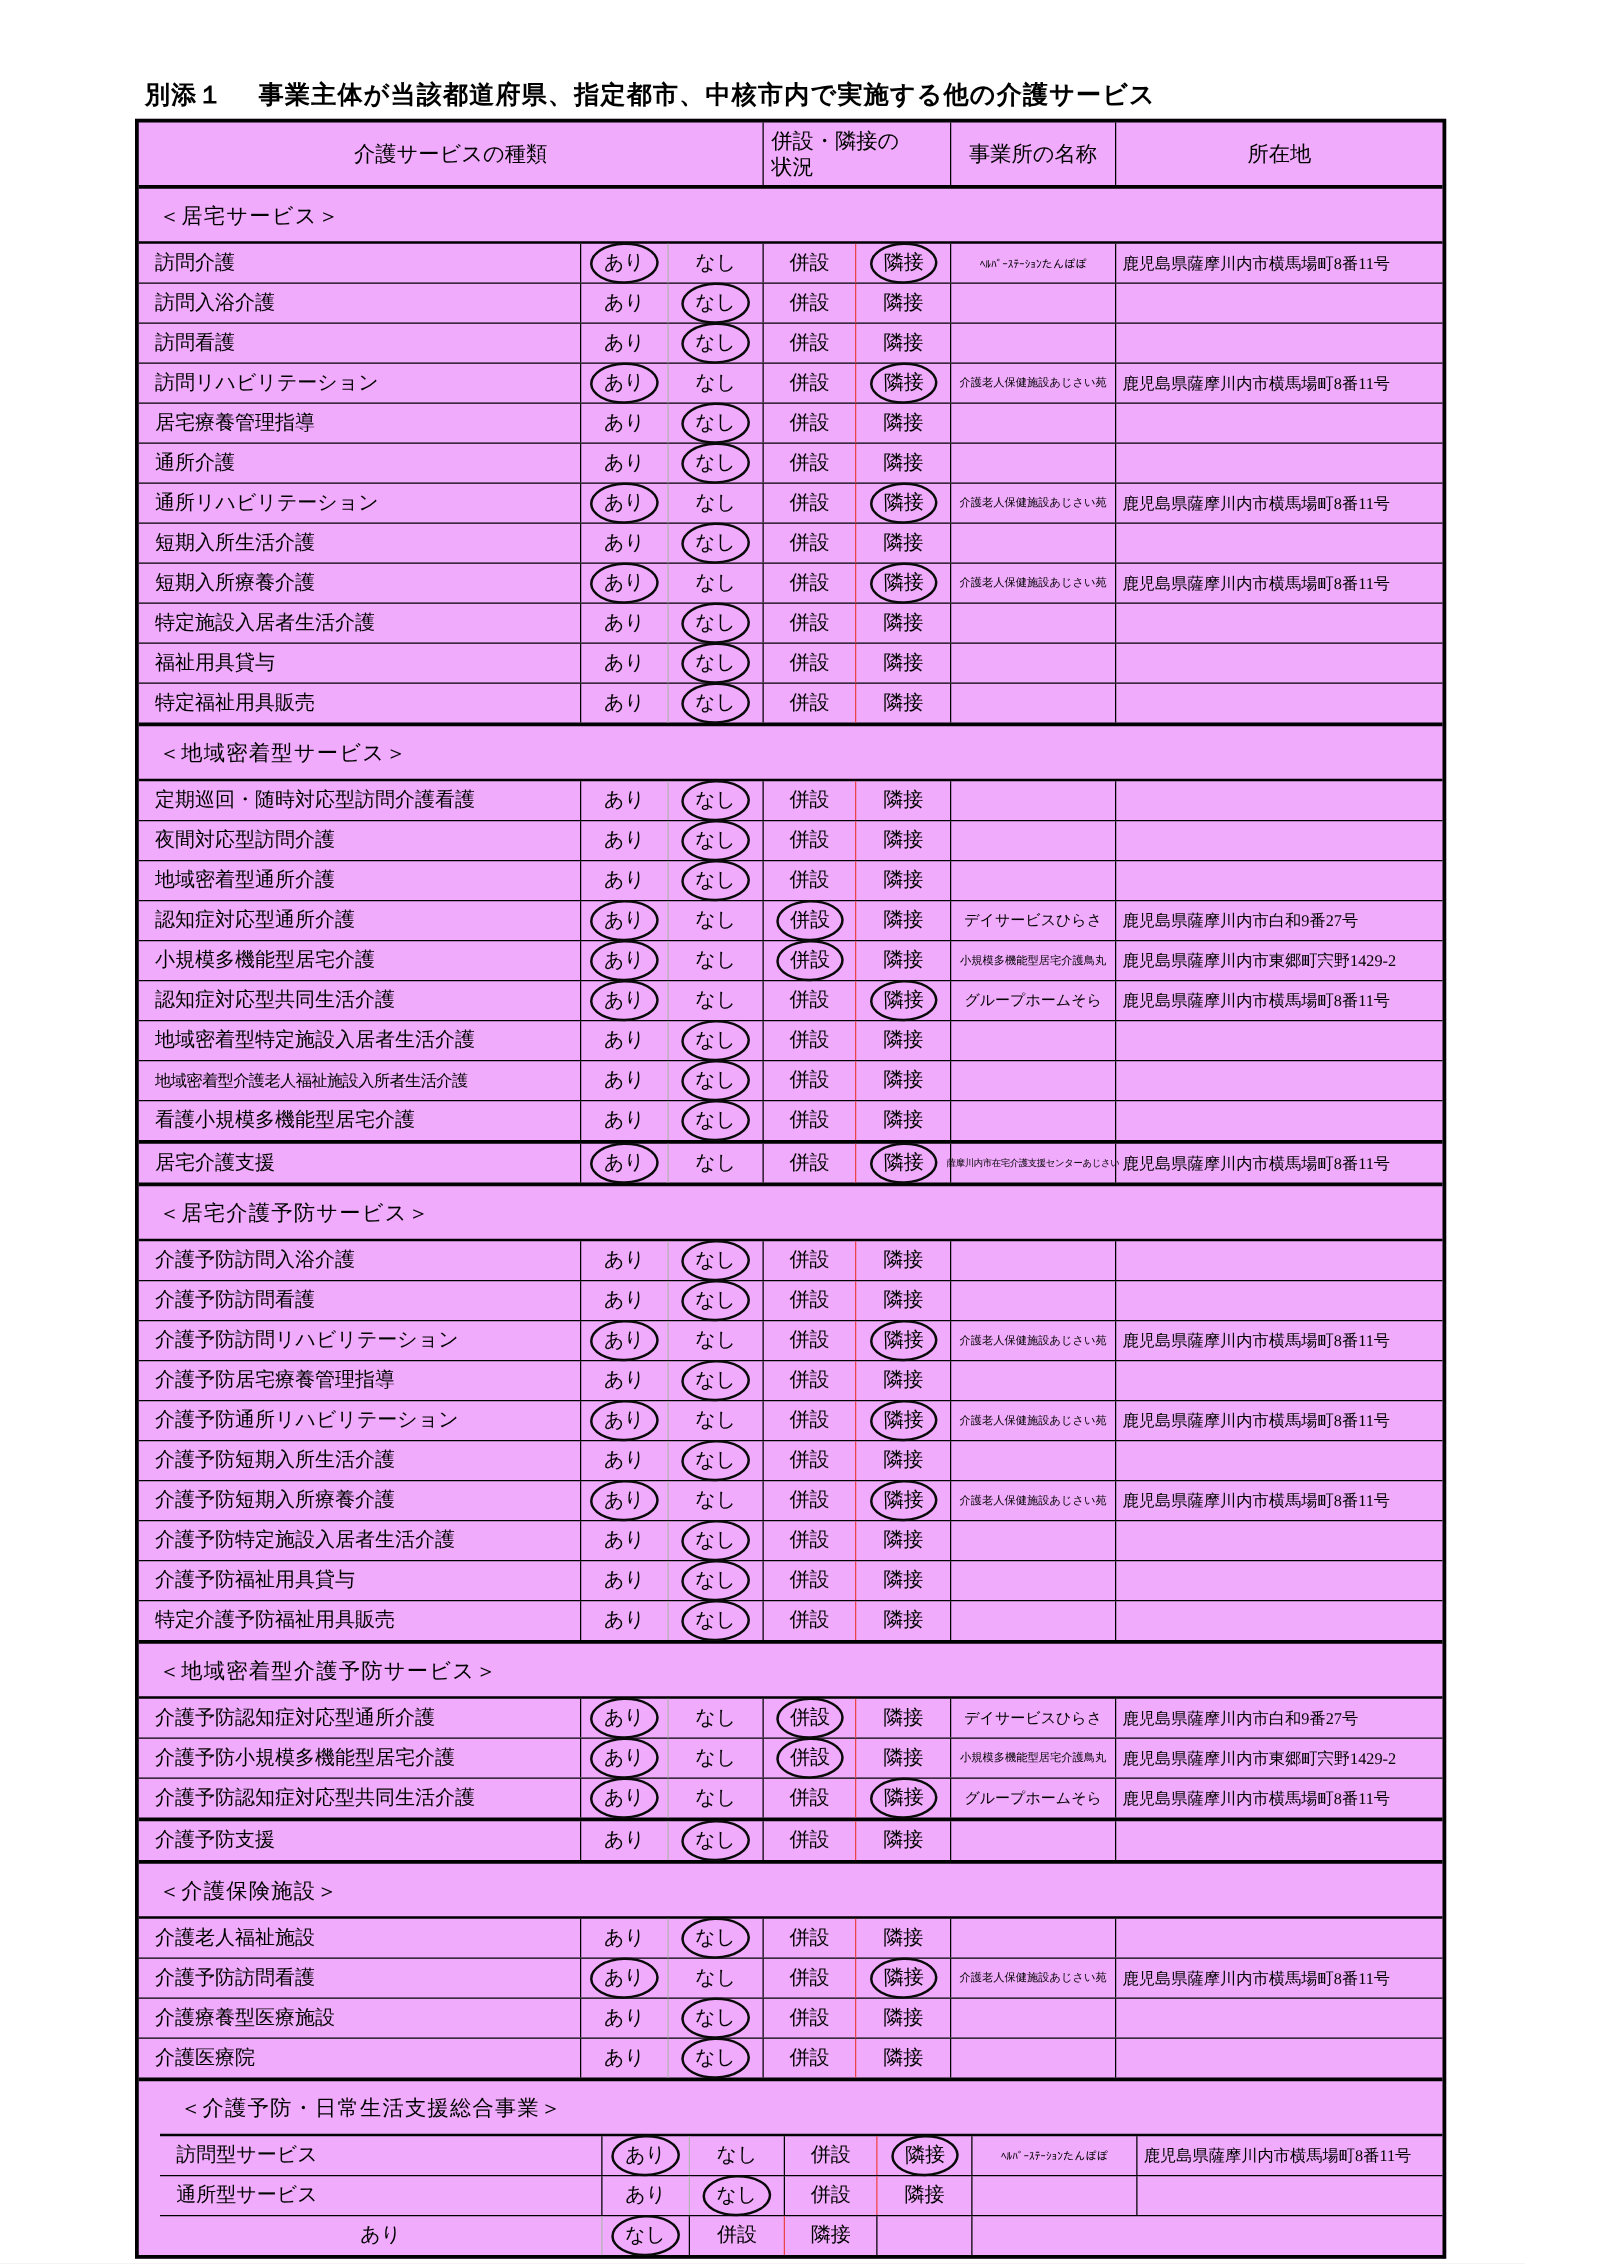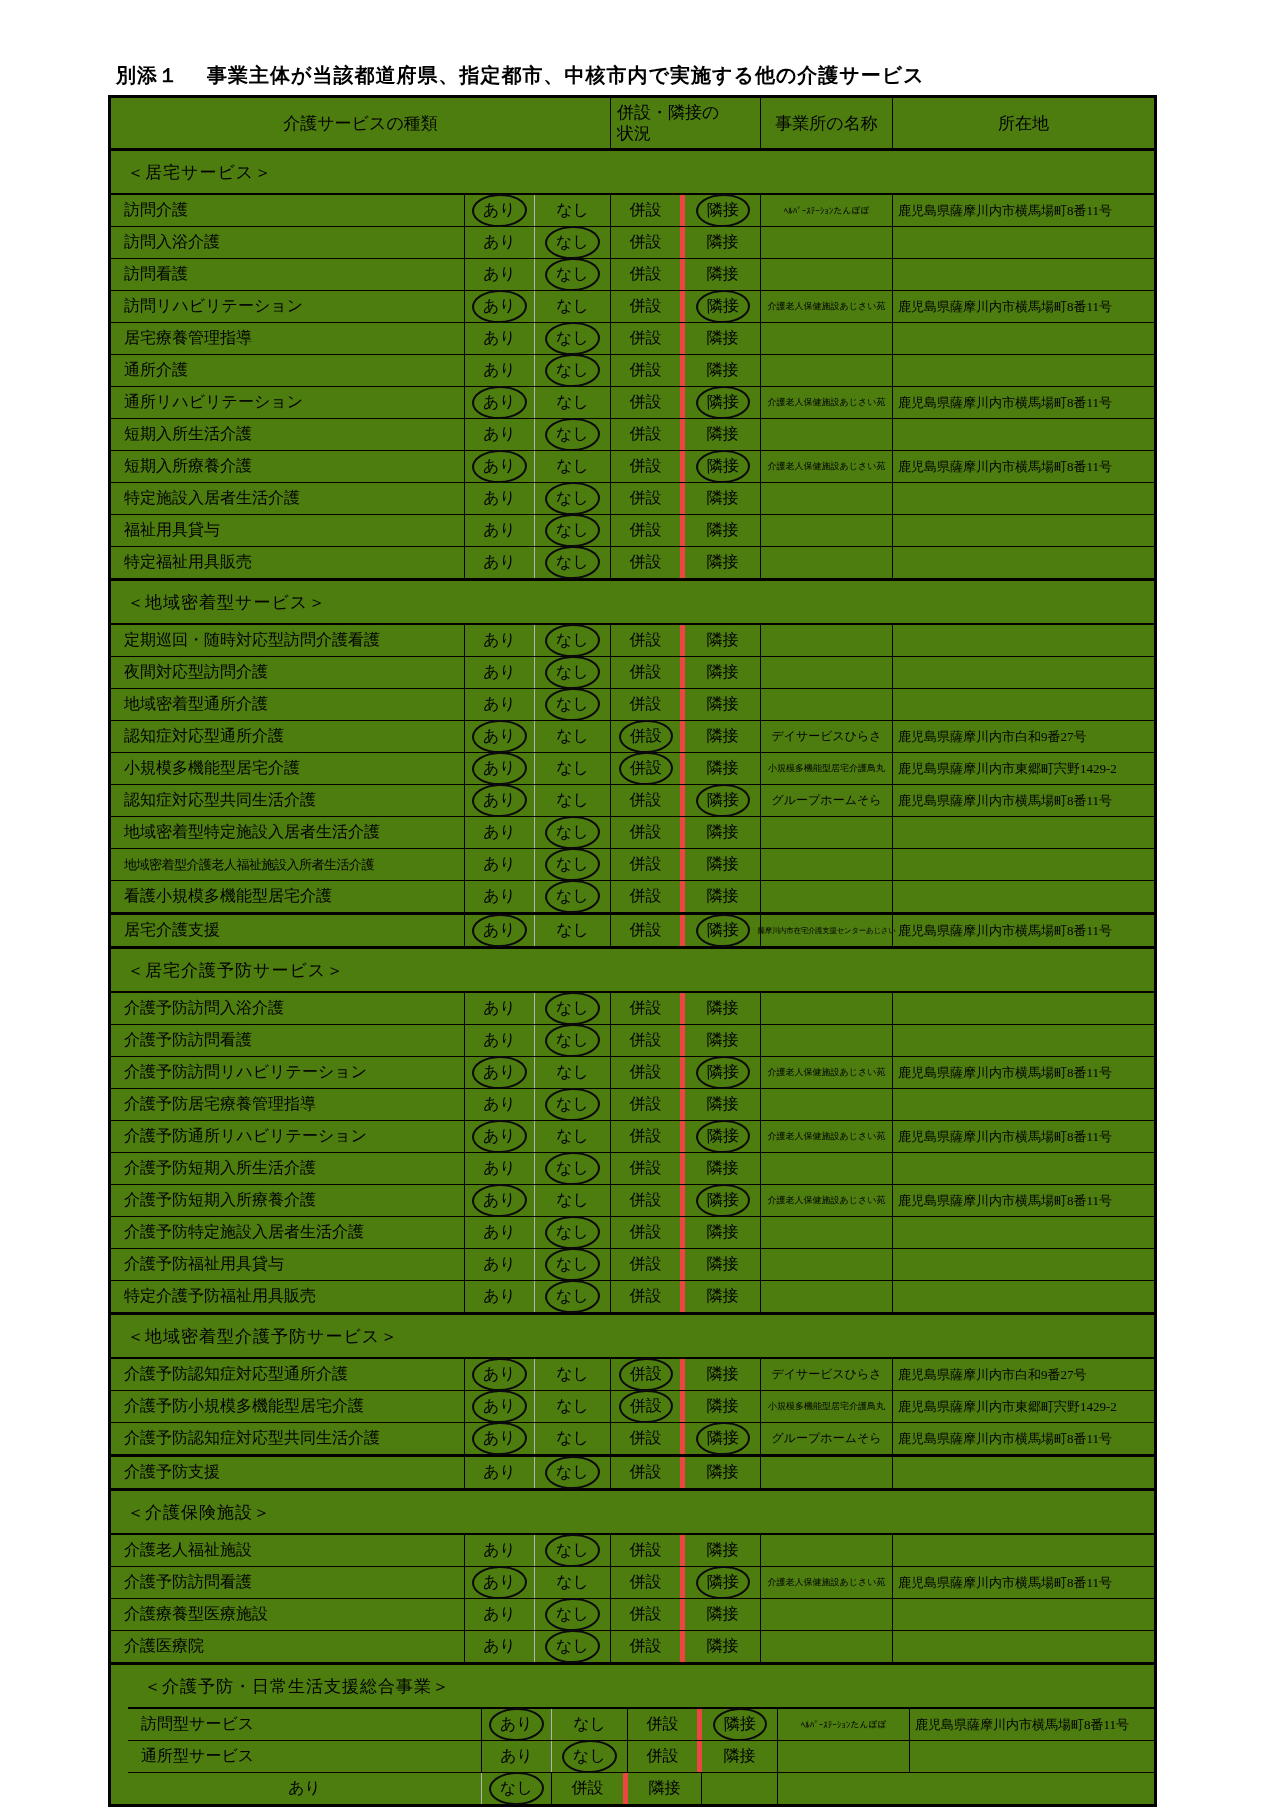--- a/index.html
+++ b/index.html
@@ -9,21 +9,21 @@
   }
   .title-row {
     position:absolute; left:116px; top:62px; width:1050px;
     font-family:"Liberation Sans","DejaVu Sans",sans-serif;
     font-weight:bold; font-size:20px; letter-spacing:1px;
     display:flex; align-items:baseline; white-space:nowrap;
   }
   .title-row .doc-label { margin-right:28px; }
   .table {
     position:absolute; left:108px; top:95px; width:1049px;
-    border:3px solid #000; box-sizing:border-box; background:#4d7c0f;
+    border:3px solid #000; box-sizing:border-box; background:#f0abfc;
   }
   
   .header-row {
     display:grid; grid-template-columns:500px 150px 132px auto;
     border-bottom:3px solid #000; height:50px;
   }
   .hcell { display:flex; align-items:center; justify-content:center;
     font-size:17px; border-right:1px solid #000; box-sizing:border-box; }
   .hcell:last-child { border-right:none;font-family:Liberation Mono, monospace; }
   .hcell.status { justify-content:flex-start; padding-left:6px;
@@ -40,21 +40,21 @@
     display:grid; grid-template-columns:354px 70px 76px 74px 76px 132px auto;
     border-bottom:1px solid #000; height:31px;
   }
   .rows .row:last-child { border-bottom:none; }
   .cell { display:flex; align-items:center; box-sizing:border-box; overflow:visible; }
   .cell.name { padding-left:13px; font-size:16px; border-right:1px solid #000; white-space:nowrap; }
   .cell.name.sm { font-size:13px; letter-spacing:-0.5px; }
   .cell.opt { justify-content:center; font-size:16px; }
   .cell.opt.ari      { border-right:1px solid #b3b3b3; }
   .cell.opt.nashi    { border-right:1px solid #000; }
-  .cell.opt.heisetsu { border-right:5px solid #ef4444; }
+  .cell.opt.heisetsu { border-right:1px solid #ef4444; }
   .cell.opt.rinsetsu { border-right:1px solid #000; }
   .cell.office { justify-content:center; border-right:1px solid #000; font-size:12px;
     white-space:nowrap; }
   .cell.office .nm.md  { font-size:12px; }
   .cell.office .nm.xs  { font-size:9px; }
   .cell.office .nm.xxs { font-size:7.5px; letter-spacing:-0.3px; }
   .cell.address { padding-left:5px; font-size:13px; white-space:nowrap; }
   
   .opt span.optword { display:inline-block; padding:1px 2px; }
   .opt span.circled {

